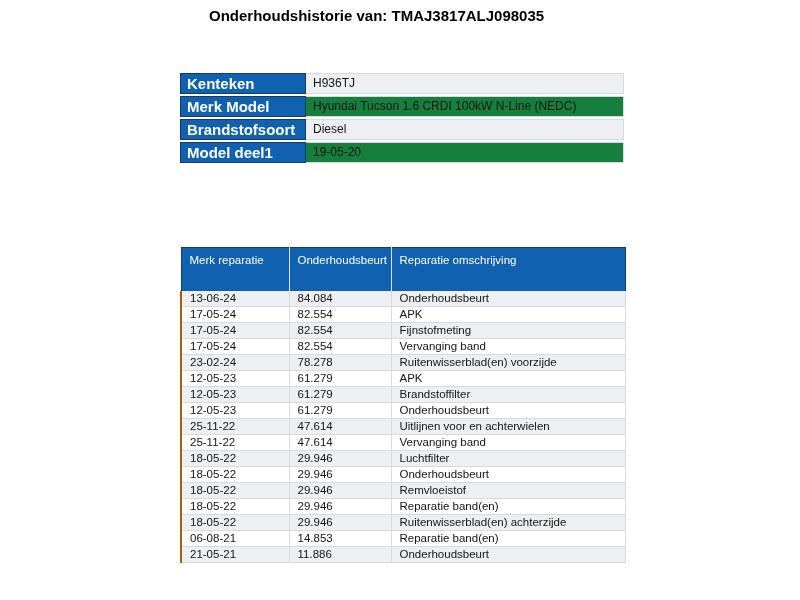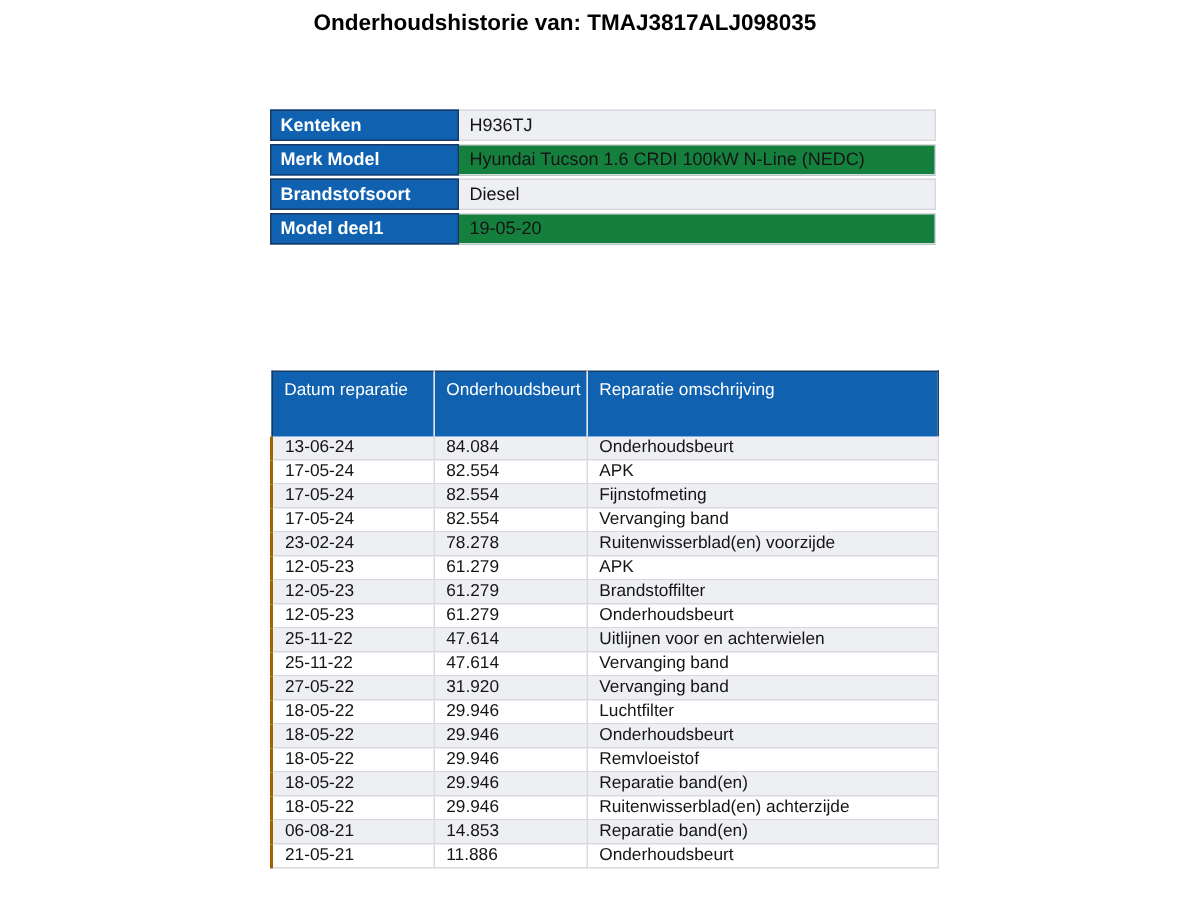--- a/index.html
+++ b/index.html
@@ -28,21 +28,21 @@
     border-collapse: separate;
     border-spacing: 0 2px;
     table-layout: fixed;
   }
   table.vehicle th {
     width: 126px;
     height: 21px;
     background: #1062B1;
     border: 1px solid #1A3A66;
     color: #ffffff;
-    font-size: 12px;
+    font-size: 15px;
     font-weight: bold;
     text-align: left;
     padding: 0 0 0 6px;
     line-height: 19px;
   }
   table.vehicle td {
     height: 21px;
     border: 1px solid #D9DAE0;
     border-left: none;
     color: #141414;
@@ -123,21 +123,21 @@
 </table>
 
 <table class="repairs">
   <colgroup>
       <col class="c1">
       <col class="c2">
       <col class="c3">
     </colgroup>
   <thead>
     <tr>
-      <th>Datum reparatie</th>
+      <th>Merk reparatie</th>
       <th>Onderhoudsbeurt</th>
       <th>Reparatie omschrijving</th>
     </tr>
   </thead>
   <tbody>
       <tr>
         <td>13-06-24</td>
         <td>84.084</td>
         <td>Onderhoudsbeurt</td>
       </tr>
@@ -180,25 +180,20 @@
         <td>25-11-22</td>
         <td>47.614</td>
         <td>Uitlijnen voor en achterwielen</td>
       </tr>
       <tr>
         <td>25-11-22</td>
         <td>47.614</td>
         <td>Vervanging band</td>
       </tr>
       <tr>
-        <td>27-05-22</td>
-        <td>31.920</td>
-        <td>Vervanging band</td>
-      </tr>
-      <tr>
         <td>18-05-22</td>
         <td>29.946</td>
         <td>Luchtfilter</td>
       </tr>
       <tr>
         <td>18-05-22</td>
         <td>29.946</td>
         <td>Onderhoudsbeurt</td>
       </tr>
       <tr>

